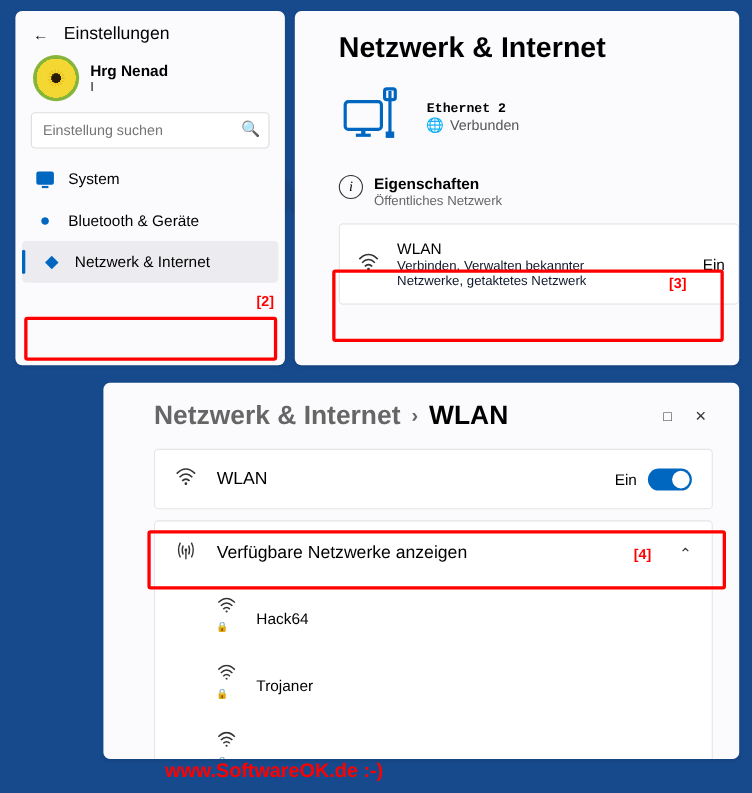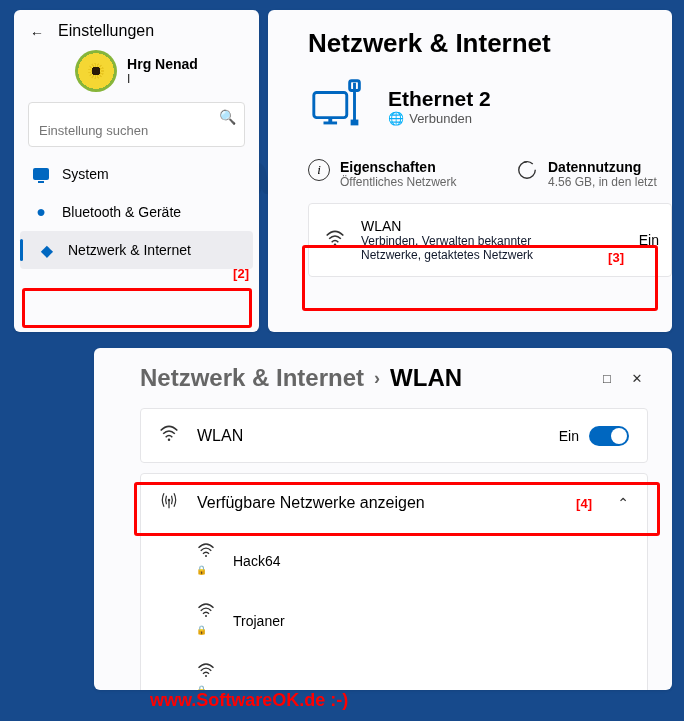--- a/index.html
+++ b/index.html
@@ -5,45 +5,45 @@
 * { box-sizing: border-box; margin: 0; padding: 0; font-family: "Segoe UI", sans-serif; }
 body { width: 684px; height: 721px; background: #174a8c; position: relative; overflow: hidden; }
 
 .panel { background: #fbfbfd; border-radius: 6px; position: absolute; box-shadow: 0 1px 3px rgba(0,0,0,0.1); overflow: hidden; }
 
 
 .sidebar { left: 14px; top: 10px; width: 245px; height: 322px; padding: 12px 0; }
 .sb-header { display: flex; align-items: center; gap: 14px; padding: 0 16px 4px; }
 .back-arrow { font-size: 14px; color: #000; }
 .annot1 { color: #f00; font-weight: bold; font-size: 13px; padding: 0 16px 6px; }
-.user-row { display: flex; align-items: center; gap: 10px; padding: 6px 16px 10px; justify-content: center; }
+.user-row { display: flex; align-items: center; gap: 10px; padding: 6px 16px 10px; }
 .avatar { width: 42px; height: 42px; border-radius: 50%; background: radial-gradient(circle at 50% 50%, #3a2a12 0 22%, #f5d733 22% 60%, #87b53a 60% 75%, #5c8a28 75%); position: relative; }
 .avatar::after { content:""; position:absolute; left:30%; top:30%; width:40%; height:40%; border-radius:50%; background: radial-gradient(circle, #2a1a08 0 40%, transparent 40%), repeating-conic-gradient(#f5d733 0 12deg, #e8c520 12deg 24deg); }
 .user-name { font-weight: 600; font-size: 14px; }
 .user-sub { font-size: 12px; color: #222; }
 .search-wrap { margin: 0 14px 8px; position: relative; }
-.search-input { width: 100%; padding: 20px 30px 8px 10px; border: 1px solid #ddd; border-radius: 4px; font-size: 13px; background: #fff; }
+.search-input { width: 100%; padding: 8px 30px 8px 10px; border: 1px solid #ddd; border-radius: 4px; font-size: 13px; background: #fff; }
 .search-ico { position: absolute; right: 8px; top: 7px; color: #555; font-size: 14px; }
 .nav-item { display: flex; align-items: center; gap: 12px; padding: 10px 18px; font-size: 14px; cursor: pointer; position: relative; }
 .nav-item.active { background: #ececf0; border-radius: 4px; margin: 0 6px; }
 .nav-item.active::before { content:""; position:absolute; left:0; top:8px; bottom:8px; width:3px; background:#0067c0; border-radius:2px; }
 .icon { width: 18px; height: 18px; display: flex; align-items: center; justify-content: center; }
 .ic-monitor { width:16px; height:12px; background:#0067c0; border-radius:2px; position:relative; }
 .ic-monitor::after { content:""; position:absolute; bottom:-3px; left:5px; width:6px; height:2px; background:#0067c0; }
 .ic-bt { color:#0067c0; font-size:16px; }
 .ic-wifi { color:#0067c0; font-size:16px; transform: rotate(0deg); }
 .annot-box2 { position:absolute; border:3px solid #f00; left:8px; top:278px; width:230px; height:40px; border-radius:3px; pointer-events:none; }
 .annot-num { color:#f00; font-weight:bold; font-size:13px; position:absolute; }
 
 
 .mainp { left: 268px; top: 10px; width: 404px; height: 322px; padding: 18px 0 0 40px; }
 .main-title { font-size: 26px; font-weight: 600; padding-bottom: 16px; }
 .eth-row { display:flex; gap:18px; align-items:center; padding-bottom: 14px; }
 .eth-icon { width:62px; height:62px; }
-.eth-name { font-size:21px; font-weight:600; }
+.eth-name { font-size:12px; font-weight:600;font-family:Liberation Mono, monospace; }
 .eth-status { font-size:13px; color:#555; display:flex; align-items:center; gap:5px; }
 .globe-ic { color:#0067c0; font-size:13px; }
 .info-row { display:flex; gap:8px; padding: 8px 0 14px; }
 .info-col { display:flex; gap:10px; align-items:flex-start; }
 .info-ic { width:22px; height:22px; border:1.5px solid #333; border-radius:50%; display:flex; align-items:center; justify-content:center; font-size:13px; font-style:italic; font-family:serif; }
 .info-label { font-size:14px; font-weight:600; }
 .info-sub { font-size:12px; color:#666; }
 .data-ic { width:22px; height:22px; }
 .card { border:1px solid #e5e5e8; background:#fff; border-radius:4px; padding:14px 16px; margin-right:0; display:flex; align-items:center; gap:16px; position:relative; }
 .card-title { font-size:14px; font-weight:400; }
@@ -136,30 +136,20 @@
     </div>
   </div>
   <div class="info-row">
     <div class="info-col" style="width:200px;">
       <span class="info-ic">i</span>
       <div>
         <div class="info-label">Eigenschaften</div>
         <div class="info-sub">Öffentliches Netzwerk</div>
       </div>
     </div>
-    <div class="info-col">
-      <svg class="data-ic" viewBox="0 0 24 24">
-        <circle cx="12" cy="12" r="9" fill="none" stroke="#333" stroke-width="1.5" stroke-dasharray="42 14"></circle>
-        <circle cx="12" cy="12" r="9" fill="none" stroke="#333" stroke-width="1.5" stroke-dasharray="10 46" transform="rotate(250 12 12)"></circle>
-      </svg>
-      <div>
-        <div class="info-label">Datennutzung</div>
-        <div class="info-sub">4.56 GB, in den letzt</div>
-      </div>
-    </div>
   </div>
   <div class="card">
     <span class="wifi-ic">
       <svg width="20" height="20" viewBox="0 0 24 24">
           <path d="M2 9 q10 -10 20 0 M5 13 q7 -7 14 0 M8 17 q4 -4 8 0" stroke="#333" stroke-width="1.8" fill="none"></path>
           <circle cx="12" cy="20" r="1.5" fill="#333"></circle>
         </svg>
     </span>
     <div>
       <div class="card-title">WLAN</div>

